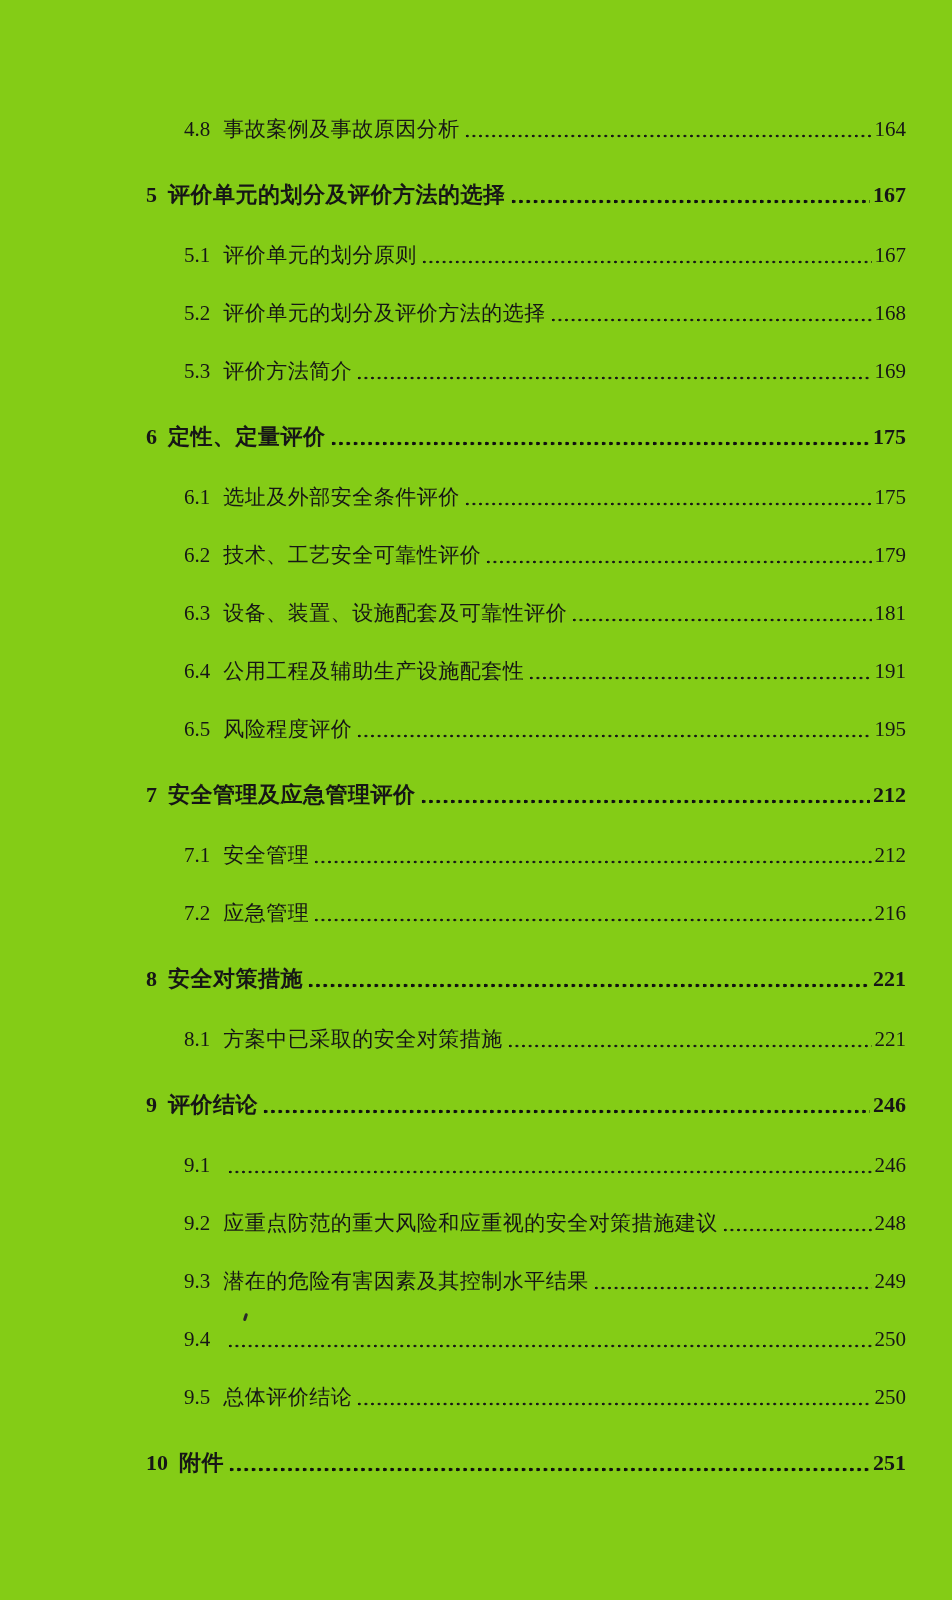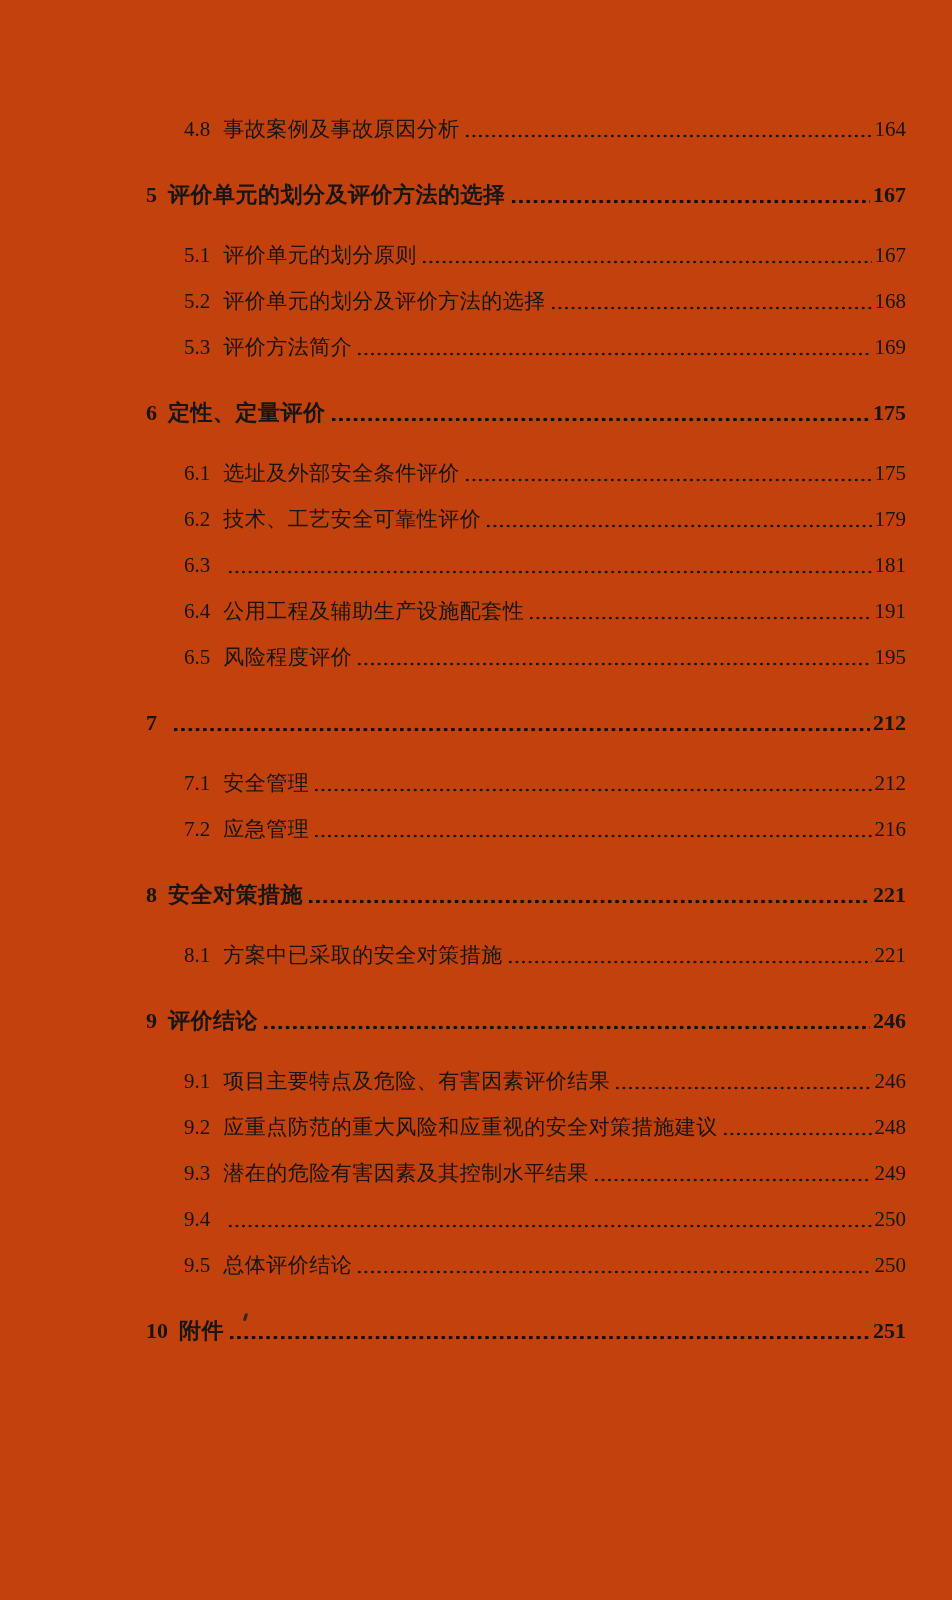--- a/index.html
+++ b/index.html
@@ -11,32 +11,32 @@
     width: 952px;
     height: 1600px;
     position: relative;
     overflow: hidden;
     font-family: "Liberation Serif", "DejaVu Serif", serif;
     color: #161616;
   }
   .page {
     width: 100%;
     height: 100%;
-    background: #c2410c;
+    background: #84cc16;
     position: relative;
   }
   .toc {
     padding: 114px 46px 0 0;
   }
   .row {
     display: flex;
     align-items: stretch;
     line-height: 30px;
     font-size: 21px;
-    margin-top: 16px;
+    margin-top: 28px;
     padding-left: 184px;
     white-space: nowrap;
   }
   .row.section {
     font-weight: bold;
     font-size: 22px;
     margin-top: 36px;
     padding-left: 146px;
   }
   .row.section + .row { margin-top: 30px; }
@@ -125,37 +125,39 @@
     <span class="pagenum">175</span>
   </div>
       <div class="row sub">
     <span class="num">6.2</span>
     <span class="title">技术、工艺安全可靠性评价</span>
     <span class="leader"></span>
     <span class="pagenum">179</span>
   </div>
       <div class="row sub">
     <span class="num">6.3</span>
+    <span class="title">设备、装置、设施配套及可靠性评价</span>
     <span class="leader"></span>
     <span class="pagenum">181</span>
   </div>
       <div class="row sub">
     <span class="num">6.4</span>
     <span class="title">公用工程及辅助生产设施配套性</span>
     <span class="leader"></span>
     <span class="pagenum">191</span>
   </div>
       <div class="row sub">
     <span class="num">6.5</span>
     <span class="title">风险程度评价</span>
     <span class="leader"></span>
     <span class="pagenum">195</span>
   </div>
       <div class="row section">
     <span class="num">7</span>
+    <span class="title">安全管理及应急管理评价</span>
     <span class="leader"></span>
     <span class="pagenum">212</span>
   </div>
       <div class="row sub">
     <span class="num">7.1</span>
     <span class="title">安全管理</span>
     <span class="leader"></span>
     <span class="pagenum">212</span>
   </div>
       <div class="row sub">
@@ -177,21 +179,20 @@
     <span class="pagenum">221</span>
   </div>
       <div class="row section">
     <span class="num">9</span>
     <span class="title">评价结论</span>
     <span class="leader"></span>
     <span class="pagenum">246</span>
   </div>
       <div class="row sub">
     <span class="num">9.1</span>
-    <span class="title">项目主要特点及危险、有害因素评价结果</span>
     <span class="leader"></span>
     <span class="pagenum">246</span>
   </div>
       <div class="row sub">
     <span class="num">9.2</span>
     <span class="title">应重点防范的重大风险和应重视的安全对策措施建议</span>
     <span class="leader"></span>
     <span class="pagenum">248</span>
   </div>
       <div class="row sub">

